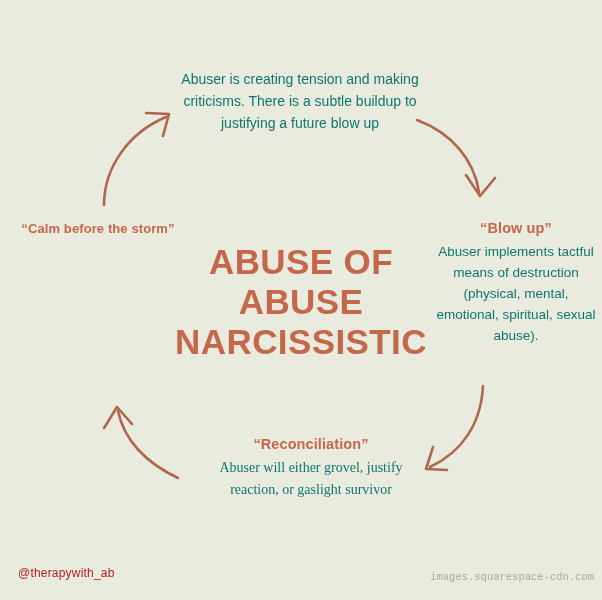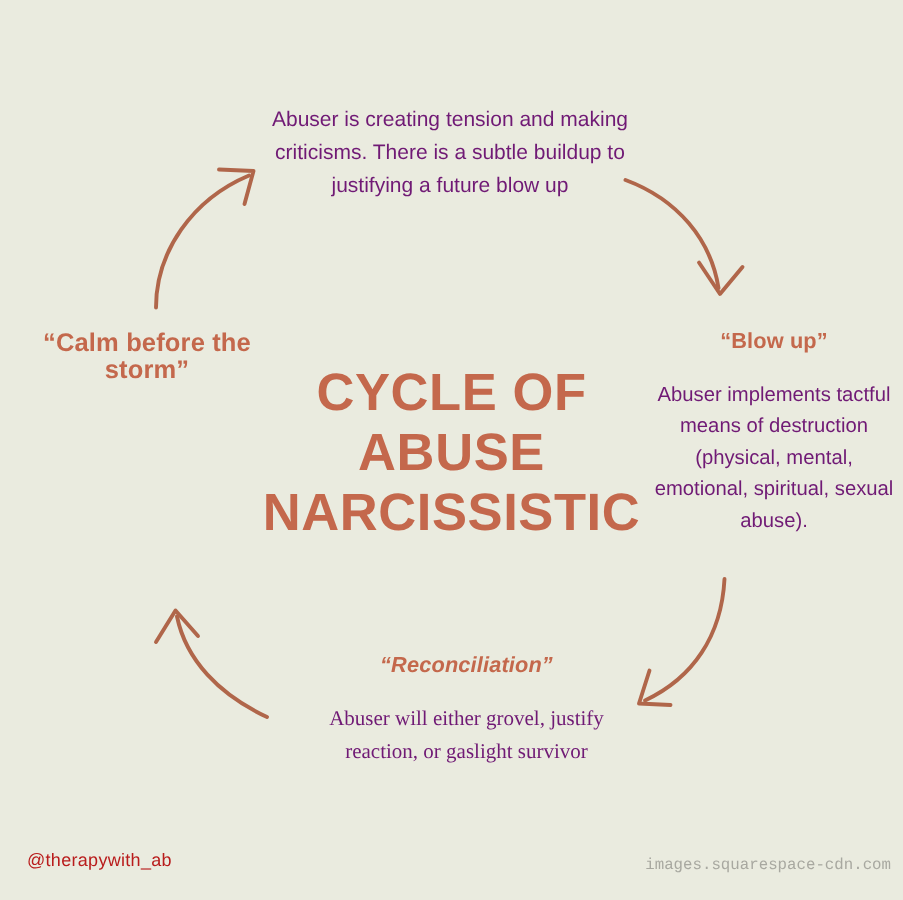--- a/index.html
+++ b/index.html
@@ -39,53 +39,53 @@
 
   .block .heading {
     display:block;
     font-weight:bold;
     color:#C4684C;
     letter-spacing:.1px;
   }
 
   .block .body {
     display:block;
-    color:#701a75;
+    color:#0f766e;
   }
 
   
   #block-walking {
     left:168px; top:68px;
     width:264px;
   }
   #block-walking .heading { font-size:14.5px; line-height:20px; margin-bottom:3px; }
   #block-walking .body    { font-size:14px;   line-height:22px; }
 
   
   #block-blowup {
     left:434px; top:218px;
     width:164px;
   }
-  #block-blowup .heading { font-size:14.5px; line-height:20px; margin-bottom:14px; }
+  #block-blowup .heading { font-size:14.5px; line-height:20px; margin-bottom:3px; }
   #block-blowup .body    { font-size:13.5px; line-height:21px; }
 
   
   #block-reconciliation {
     left:198px; top:434px;
     width:226px;
   }
-  #block-reconciliation .heading { font-size:14.5px; line-height:20px; margin-bottom:15px;font-style:italic; }
+  #block-reconciliation .heading { font-size:14.5px; line-height:20px; margin-bottom:3px; }
   #block-reconciliation .body    { font-size:14px;   line-height:22px;font-family:Liberation Serif, serif; }
 
   
   #block-calm {
     left:6px; top:220px;
     width:184px;
   }
-  #block-calm .heading { font-size:17px; line-height:18px; margin-bottom:2px;text-align:center; }
+  #block-calm .heading { font-size:13px; line-height:18px; margin-bottom:2px;text-align:center; }
   #block-calm .body    { font-size:11.5px; line-height:17.5px; }
 
   
   #center-title {
     position:absolute;
     left:151px; top:242px;
     width:300px;
     text-align:center;
     color:#C4684C;
     font-size:35px;
@@ -135,21 +135,21 @@
       <path d="M447,470 L426,469 L433,447" fill="none" stroke="#B0664A" stroke-width="2.6" stroke-linecap="round" stroke-linejoin="round"></path>
     </g>
 
     <g>
       <path d="M178,478 C146,463 124,440 118,411" fill="none" stroke="#B0664A" stroke-width="2.6" stroke-linecap="round"></path>
       <path d="M104,428 L117,407 L132,424" fill="none" stroke="#B0664A" stroke-width="2.6" stroke-linecap="round" stroke-linejoin="round"></path>
     </g>
   </svg>
 
   <div id="center-title">
-    <span class="tline">CYCLE OF</span>
+    <span class="tline">ABUSE OF</span>
     <span class="tline">ABUSE</span>
     <span class="tline">NARCISSISTIC</span>
   </div>
 
   <div class="block" id="block-walking">
     <span class="body">Abuser is creating tension and making criticisms. There is a subtle buildup to justifying a future blow up</span>
   </div>
 
   <div class="block" id="block-blowup">
     <span class="heading">“Blow up”</span>

